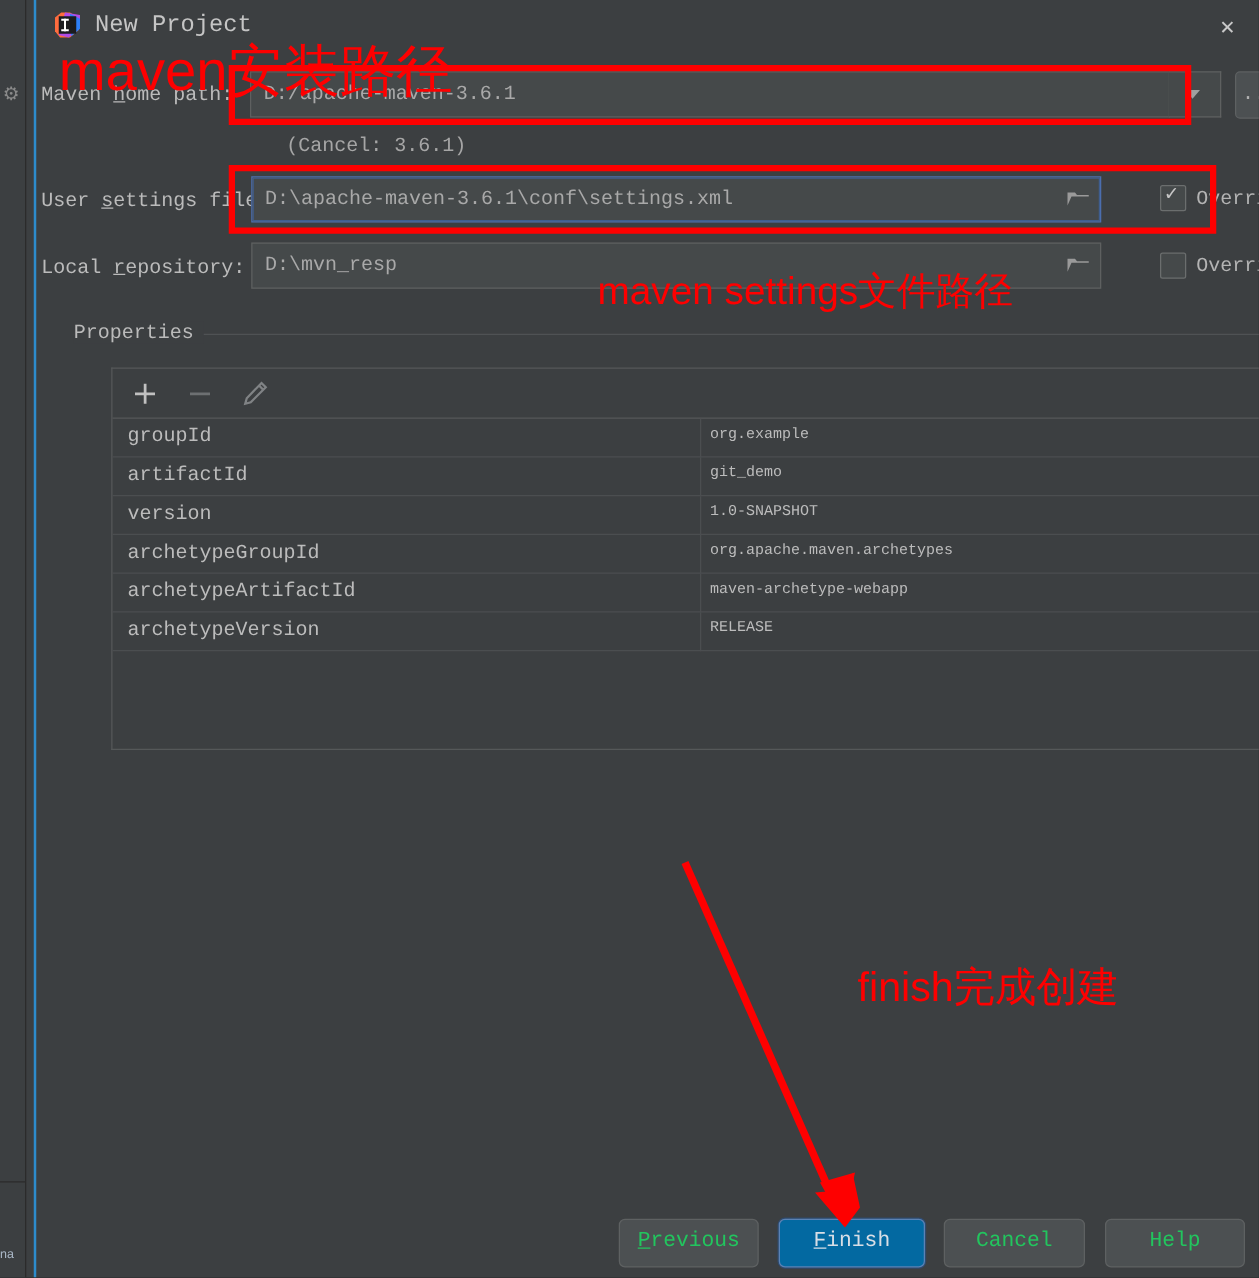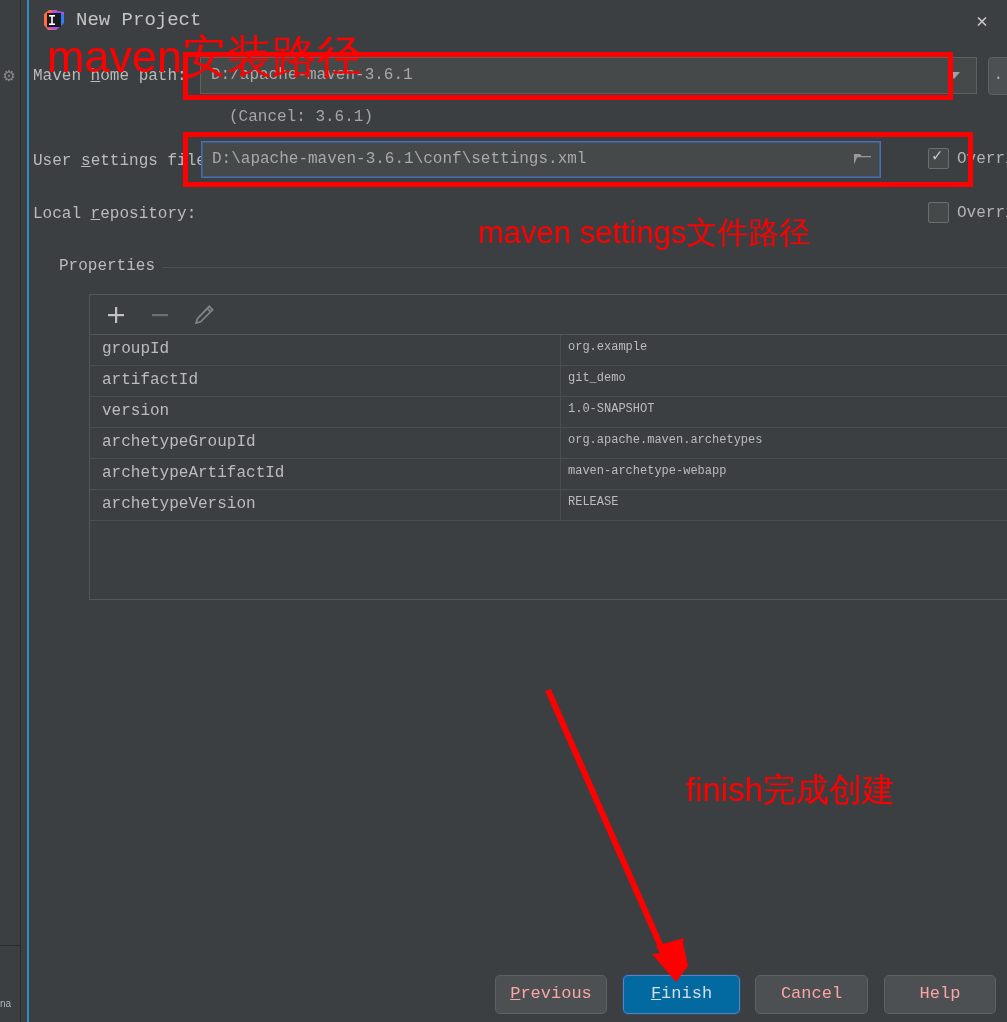--- a/index.html
+++ b/index.html
@@ -260,21 +260,21 @@
 
   
   .dlg-button {
     position: absolute;
     top: 975px;
     height: 39px;
     background: #4c5052;
     border: 1px solid #5e6162;
     border-radius: 5px;
     box-sizing: border-box;
-    color: #fca5a5;
+    color: #22c55e;
     font-size: 17px;
     line-height: 36px;
     text-align: center;
     cursor: pointer;
   }
   .dlg-button.primary {
     background: #0369a1;
     border: 1px solid #5a82b5;
     box-shadow: 0 0 0 1px #2f4a6d;
     color: #d8dee6;
@@ -346,20 +346,28 @@
           <path d="M1 3 L7 3 L8.6 5 L18 5 L18 6.2 L4.2 6.2 L1 13.4 Z" fill="#9a9a9a"></path>
         </svg>
     </span>
   </div>
   <div class="checkbox-box" style="left:899px; top:148px;">
       <span class="tick">✓</span>
     </div>
   <div class="checkbox-label" style="left:928px; top:149px;">Override</div>
 
   <div class="field-label" style="left:4px; top:204px;"><span>Local </span><u>r</u><span>epository:</span></div>
+  <div class="textfield" style="left:172px; top:194px; width:680px;">
+    <span class="tf-text">D:\mvn_resp</span>
+    <span class="folder-icon">
+      <svg width="19" height="16" viewBox="0 0 19 16">
+          <path d="M1 3 L7 3 L8.6 5 L18 5 L18 6.2 L4.2 6.2 L1 13.4 Z" fill="#9a9a9a"></path>
+        </svg>
+    </span>
+  </div>
   <div class="checkbox-box" style="left:899px; top:202px;"></div>
   <div class="checkbox-label" style="left:928px; top:203px;">Override</div>
 
   <div id="properties-rule"></div>
   <div id="properties-title">Properties</div>
 
   <div id="table-panel">
     <div id="table-toolbar">
       <span class="tool-icon" style="left:14px;">
         <svg width="24" height="24" viewBox="0 0 24 24">

